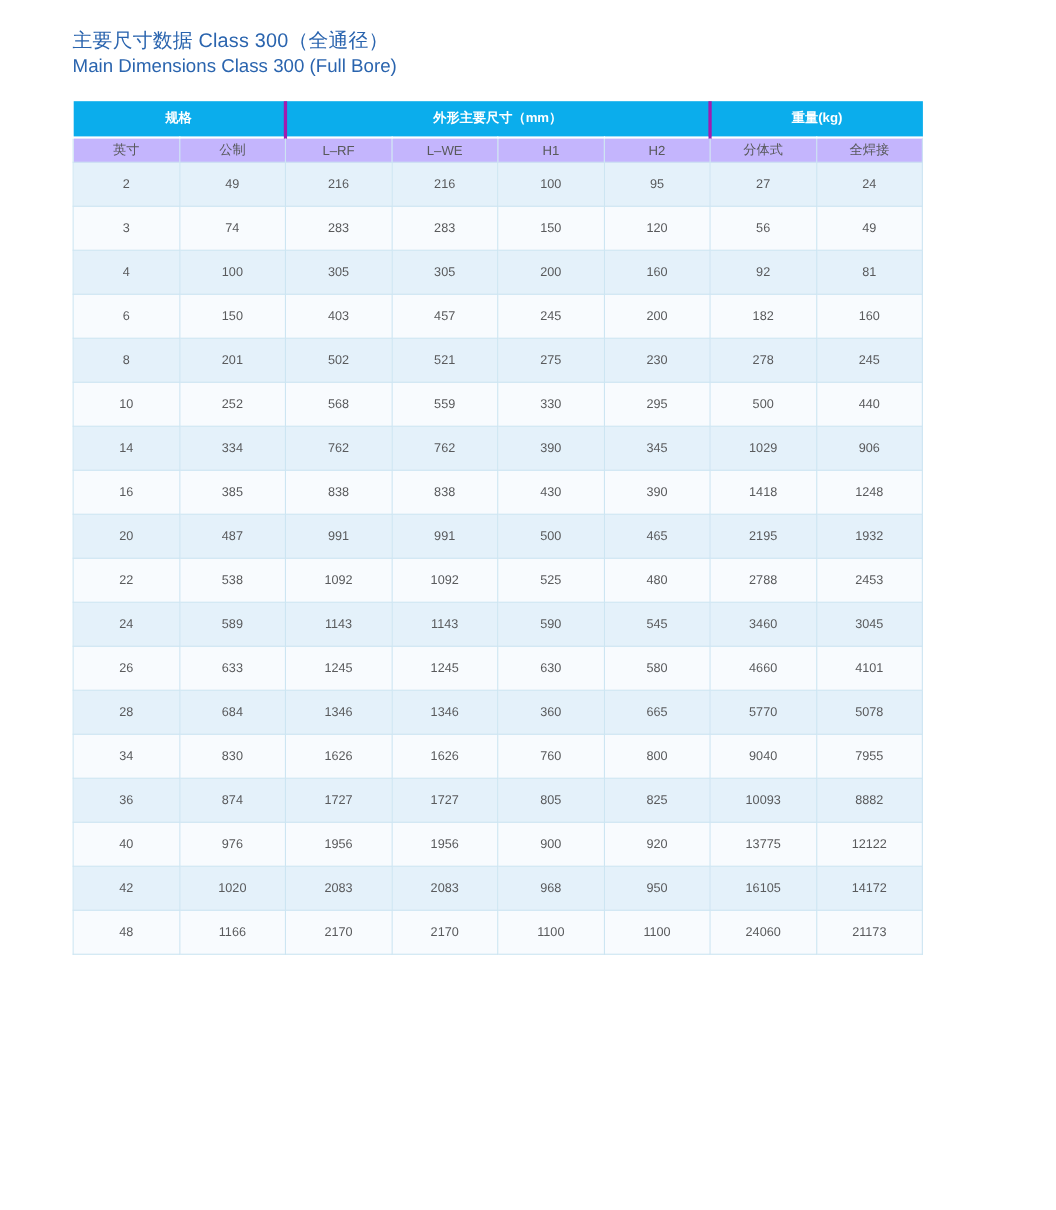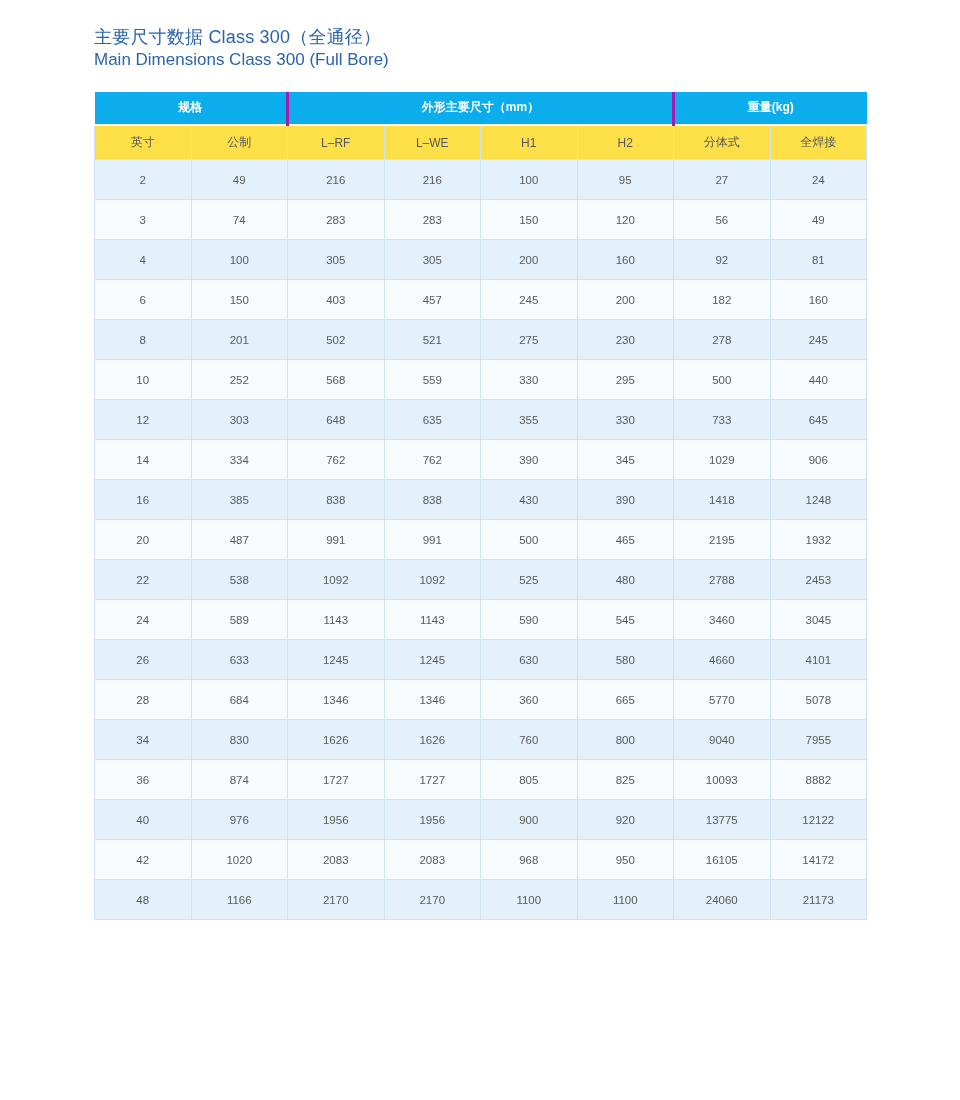--- a/index.html
+++ b/index.html
@@ -11,21 +11,21 @@
     --cell-text: #595a5c;
     --subhead-text: #58595b;
   }
   * { box-sizing: border-box; }
   html, body {
     margin: 0; padding: 0;
     width: 960px; height: 1100px;
     background: #ffffff;
     font-family: "Liberation Sans", "DejaVu Sans", sans-serif;
   }
-  .page { padding: 26px 0 0 94px; width: 960px; }
+  .page { padding: 26px 0 0 66px; width: 960px; }
   .title-block { margin-bottom: 22px; }
   .title-zh {
     color: var(--title-blue);
     font-size: 18px;
     line-height: 1.25;
     letter-spacing: 0.2px;
   }
   .title-en {
     color: var(--title-blue);
     font-size: 17px;
@@ -42,25 +42,25 @@
     color: #ffffff;
     font-size: 12px;
     font-weight: bold;
     height: 33px;
     vertical-align: middle;
     border: none;
     border-bottom: 2px solid #ffffff;
   }
   th.group-th + th.group-th { border-left: 3px solid #a21caf; }
   tr.col-header-row th {
-    background: #fde047;
+    background: #c4b5fd;
     color: var(--subhead-text);
     font-size: 12px;
     font-weight: normal;
-    height: 35px;
+    height: 23px;
     text-align: center;
     vertical-align: middle;
     border: 1px solid var(--cell-border);
   }
   tbody td {
     height: 40px;
     text-align: center;
     vertical-align: middle;
     font-size: 11.5px;
     color: var(--cell-text);
@@ -162,30 +162,20 @@
           <td>10</td>
           <td>252</td>
           <td>568</td>
           <td>559</td>
           <td>330</td>
           <td>295</td>
           <td>500</td>
           <td>440</td>
         </tr>
         <tr>
-          <td>12</td>
-          <td>303</td>
-          <td>648</td>
-          <td>635</td>
-          <td>355</td>
-          <td>330</td>
-          <td>733</td>
-          <td>645</td>
-        </tr>
-        <tr>
           <td>14</td>
           <td>334</td>
           <td>762</td>
           <td>762</td>
           <td>390</td>
           <td>345</td>
           <td>1029</td>
           <td>906</td>
         </tr>
         <tr>

